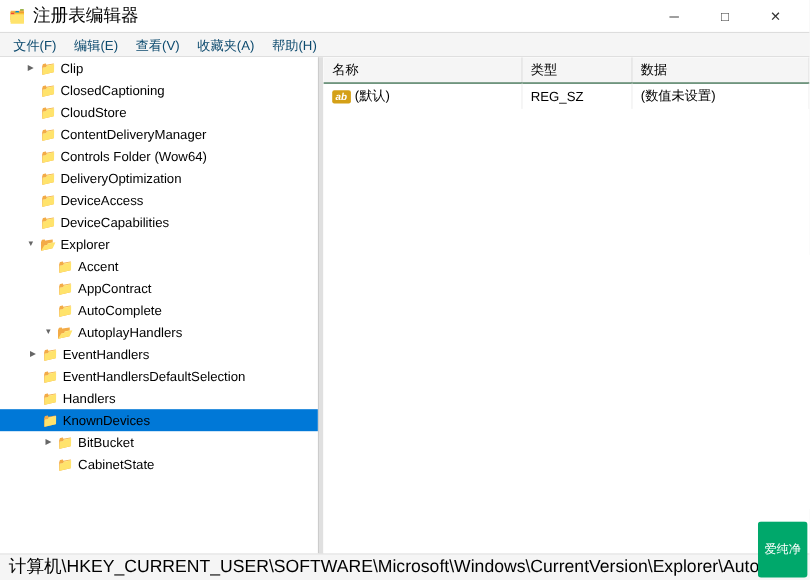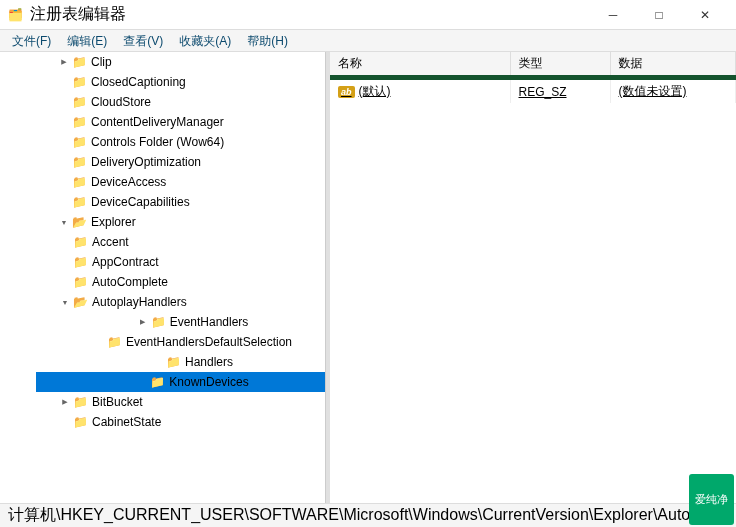--- a/index.html
+++ b/index.html
@@ -79,21 +79,20 @@
 
     
     .tree-panel {
       width: 290px;
       min-width: 290px;
       border-right: 1px solid #ccc;
       overflow-y: auto;
       overflow-x: hidden;
       background: #fff;
       height: 100%;
-      margin-left: 36px;
     }
 
     
     .tree-panel::-webkit-scrollbar { width: 12px; }
     .tree-panel::-webkit-scrollbar-track { background: #f0f0f0; }
     .tree-panel::-webkit-scrollbar-thumb { background: #c0c0c0; border: 2px solid #f0f0f0; }
 
     .tree-item {
       display: flex;
       align-items: center;
@@ -145,33 +144,32 @@
     }
 
     
     .reg-table {
       width: 100%;
       border-collapse: collapse;
       font-size: 12px;
     }
     .reg-table th {
       background: #f5f5f5;
-      border-bottom: 5px solid #14532d;
+      border-bottom: 1px solid #14532d;
       border-right: 1px solid #ddd;
       padding: 3px 8px;
       text-align: left;
       font-weight: normal;
       height: 22px;
     }
     .reg-table td {
       padding: 3px 8px;
       border-right: 1px solid #eee;
       height: 20px;
       vertical-align: middle;
-      text-decoration: underline;
     }
     .value-name {
       display: flex;
       align-items: center;
       gap: 4px;
     }
     .ab-icon {
       background: #d4a017;
       color: #fff;
       font-size: 9px;
@@ -220,22 +218,22 @@
     .right-scroll {
       flex: 1;
       overflow: auto;
     }
     .right-scroll::-webkit-scrollbar { height: 12px; width: 12px; }
     .right-scroll::-webkit-scrollbar-track { background: #f0f0f0; }
     .right-scroll::-webkit-scrollbar-thumb { background: #c0c0c0; }
 
     
     .indent-1 { padding-left: 20px; }
-    .indent-2 { padding-left: 21px; }
-    .indent-3 { padding-left: 22px; justify-content: center; }
+    .indent-2 { padding-left: 36px; }
+    .indent-3 { padding-left: 22px; }
   </style>
 </head>
 <body>
 
 <div class="title-bar">
   <div class="title-bar-icon">🗂️</div>
   <span class="title-bar-text">注册表编辑器</span>
   <div class="title-bar-buttons">
     <button class="title-btn">─</button>
     <button class="title-btn">□</button>

